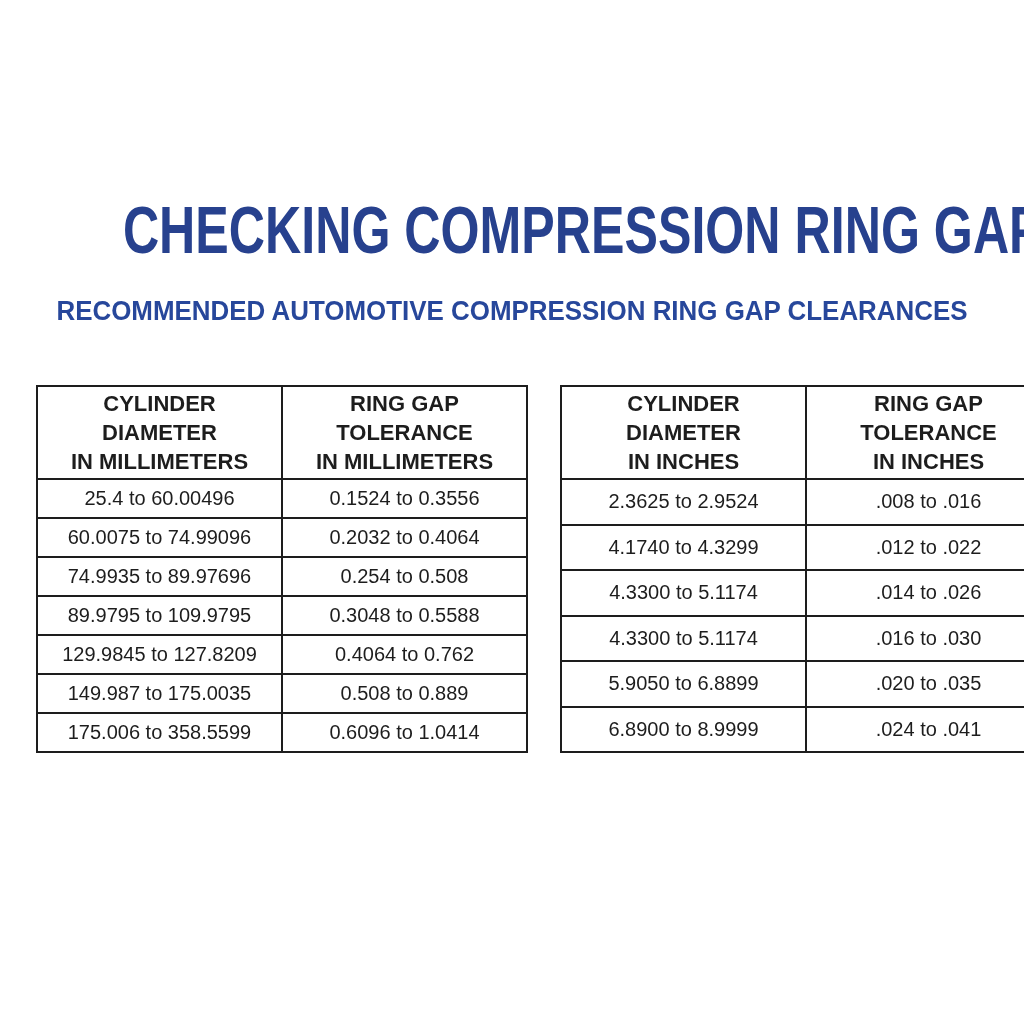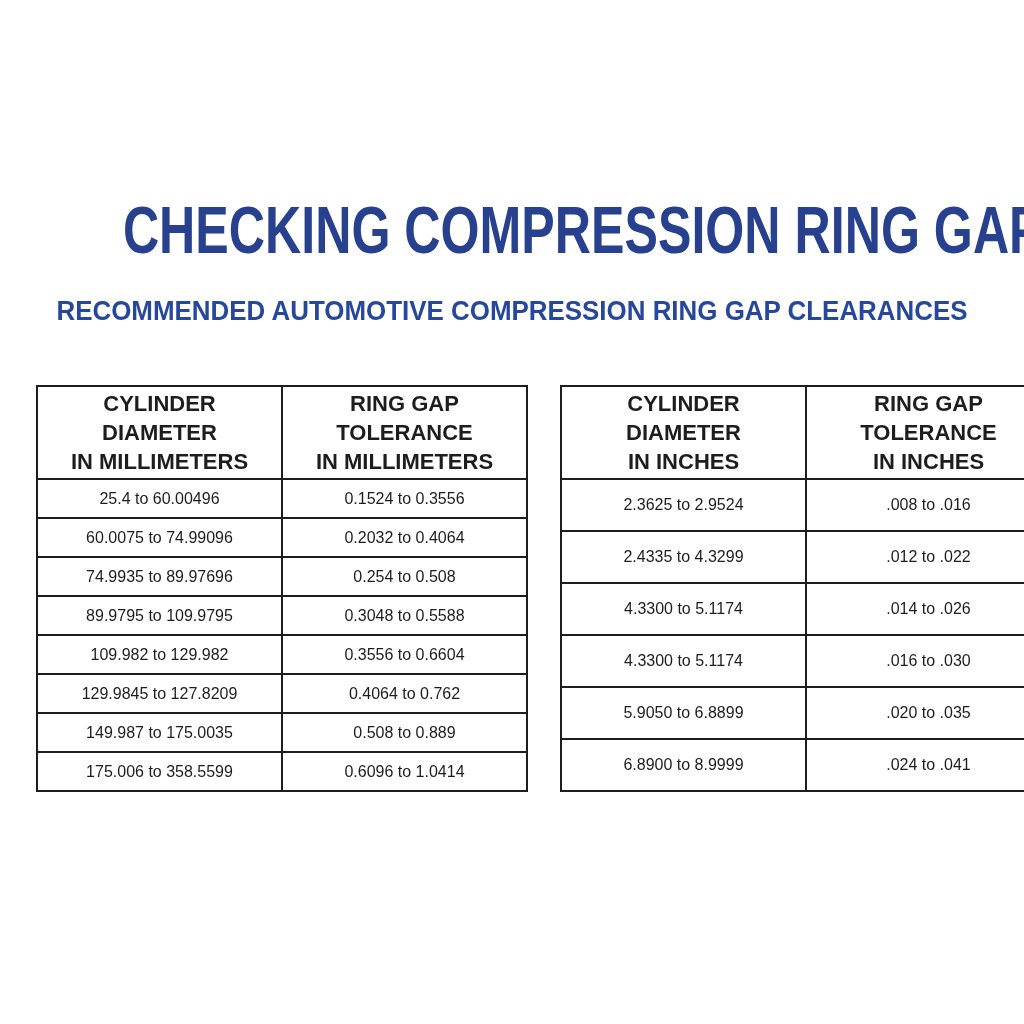--- a/index.html
+++ b/index.html
@@ -55,21 +55,21 @@
     padding: 0;
   }
   .gap-table th {
     height: 91px;
     font-size: 22px;
     font-weight: 700;
     line-height: 29px;
   }
   .gap-table td {
     height: 37px;
-    font-size: 16px;
+    font-size: 20px;
     font-weight: 400;
   }
 </style>
 </head>
 <body>
 
 <h1 class="title">CHECKING COMPRESSION RING GAPS</h1>
 <h2 class="subtitle">RECOMMENDED AUTOMOTIVE COMPRESSION RING GAP CLEARANCES</h2>
 
 <div class="tables">
@@ -100,24 +100,20 @@
       </tr>
       <tr>
         <td>74.9935 to 89.97696</td>
         <td>0.254 to 0.508</td>
       </tr>
       <tr>
         <td>89.9795 to 109.9795</td>
         <td>0.3048 to 0.5588</td>
       </tr>
       <tr>
-        <td>109.982 to 129.982</td>
-        <td>0.3556 to 0.6604</td>
-      </tr>
-      <tr>
         <td>129.9845 to 127.8209</td>
         <td>0.4064 to 0.762</td>
       </tr>
       <tr>
         <td>149.987 to 175.0035</td>
         <td>0.508 to 0.889</td>
       </tr>
       <tr>
         <td>175.006 to 358.5599</td>
         <td>0.6096 to 1.0414</td>
@@ -139,21 +135,21 @@
           <div>IN INCHES</div>
         </th>
       </tr>
     </thead>
     <tbody>
       <tr>
         <td>2.3625 to 2.9524</td>
         <td>.008 to .016</td>
       </tr>
       <tr>
-        <td>2.4335 to 4.3299</td>
+        <td>4.1740 to 4.3299</td>
         <td>.012 to .022</td>
       </tr>
       <tr>
         <td>4.3300 to 5.1174</td>
         <td>.014 to .026</td>
       </tr>
       <tr>
         <td>4.3300 to 5.1174</td>
         <td>.016 to .030</td>
       </tr>

